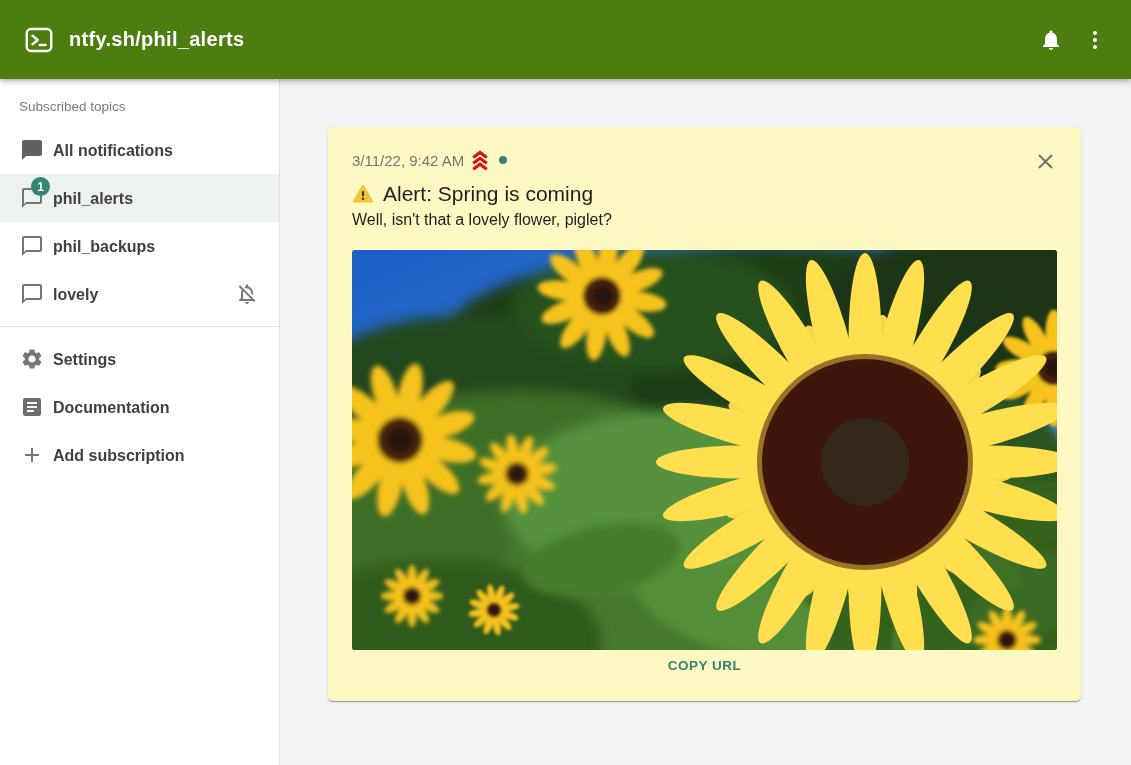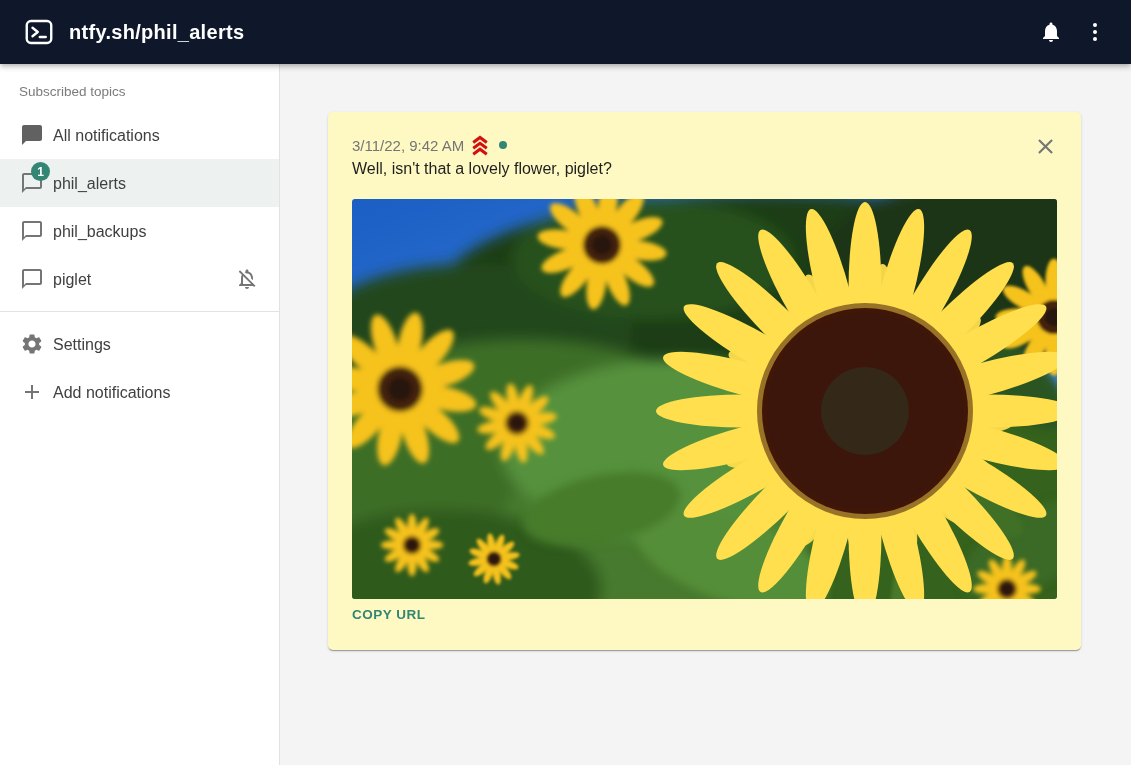--- a/index.html
+++ b/index.html
@@ -6,21 +6,21 @@
   html,body { margin:0; padding:0; }
   body {
     width:1131px; height:765px; overflow:hidden;
     font-family:"Liberation Sans", sans-serif;
     background:#f4f4f4;
   }
 
   
   .appbar {
     position:relative; z-index:20;
-    height:64px; background:#0f172a;
+    height:79px; background:#4d7c0f;
     display:flex; align-items:center;
     padding:0 14px 0 24px;
     box-shadow:0 2px 4px -1px rgba(0,0,0,.2), 0 4px 5px 0 rgba(0,0,0,.14);
   }
   .appbar-logo { width:30px; height:30px; display:block; }
   .appbar-title {
     color:#fff; font-size:20px; font-weight:700; letter-spacing:.3px;
     margin:0 0 0 15px;
   }
   .appbar-actions { margin-left:auto; display:flex; align-items:center; }
@@ -38,21 +38,21 @@
     width:280px; background:#fff; border-right:1px solid #e2e2e2;
     padding-top:6px; flex-shrink:0;
   }
   .section-label { color:#7b7b7b; font-size:13.5px; padding:14px 16px 12px 19px; }
   .nav-item {
     height:48px; display:flex; align-items:center;
     padding:0 20px; cursor:pointer; color:#404040; font-size:16px;
   }
   .nav-item.selected { background:#edf2f0; }
   .item-icon { width:24px; height:24px; margin-right:9px; position:relative; flex-shrink:0; }
-  .item-label { line-height:1; padding-top:1px; }
+  .item-label { line-height:1; padding-top:1px;font-weight:bold; }
   .badge {
     position:absolute; top:-9px; left:11px;
     min-width:19px; height:19px; border-radius:10px;
     background:#338574; color:#fff; font-size:12px; font-weight:700;
     display:flex; align-items:center; justify-content:center; padding:0 4px;
   }
   .trail-icon { margin-left:auto; width:24px; height:24px; }
   .divider { border:none; border-top:1px solid #e2e2e2; margin:8px 0; }
 
   
@@ -77,21 +77,21 @@
     font-size:21px; font-weight:400; color:#1f1f1f; margin:7px 0 5px;
   }
   .warn-icon { width:22px; height:22px; flex-shrink:0; }
   .notif-body { font-size:16px; color:#1f1f1f; margin:0 0 21px; }
   .attachment {
     width:705px; height:400px; border-radius:3px; overflow:hidden;
     display:block; cursor:pointer;
   }
   .attachment svg { display:block; }
   .tags { font-size:14.5px; color:#757575; margin:13px 0 16px; }
-  .card-actions { display:flex; gap:23px; padding:2px 0 8px; }
+  .card-actions { display:flex; gap:23px; padding:2px 0 8px;flex-direction:column; }
   .text-btn {
     border:none; background:transparent; padding:6px 0; cursor:pointer;
     color:#338574; font-size:13.5px; font-weight:700; letter-spacing:.5px;
     font-family:"Liberation Sans", sans-serif;
   }
 </style>
 </head>
 <body>
 
 <header class="appbar">
@@ -149,49 +149,57 @@
       </span>
       <span class="item-label">phil_backups</span>
     </div>
 
     <div class="nav-item">
       <span class="item-icon">
         <svg width="24" height="24" viewBox="0 0 24 24">
             <path fill="#757575" d="M20 2H4c-1.1 0-2 .9-2 2v18l4-4h14c1.1 0 2-.9 2-2V4c0-1.1-.9-2-2-2zm0 14H6l-2 2V4h16v12z"></path>
           </svg>
       </span>
-      <span class="item-label">piglet</span>
+      <span class="item-label">lovely</span>
       <span class="trail-icon">
         <svg width="24" height="24" viewBox="0 0 24 24">
           <path fill="#757575" d="M12 22c1.1 0 2-.9 2-2h-4c0 1.1.9 2 2 2zm6-6v-5c0-3.07-1.64-5.64-4.5-6.32V4c0-.83-.67-1.5-1.5-1.5s-1.5.67-1.5 1.5v.68C7.64 5.36 6 7.92 6 11v5l-2 2v1h16v-1l-2-2zm-2 1H8v-6c0-2.48 1.51-4.5 4-4.5s4 2.02 4 4.5v6z"></path>
           <line x1="5.6" y1="2.8" x2="21" y2="18.2" stroke="#ffffff" stroke-width="2.6"></line>
           <line x1="4.4" y1="4" x2="19.8" y2="19.4" stroke="#757575" stroke-width="1.8"></line>
         </svg>
       </span>
     </div>
 
     <hr class="divider">
 
     <div class="nav-item">
       <span class="item-icon">
         <svg width="24" height="24" viewBox="0 0 24 24">
             <path fill="#757575" d="M19.14 12.94c.04-.3.06-.61.06-.94 0-.32-.02-.64-.07-.94l2.03-1.58c.18-.14.23-.41.12-.61l-1.92-3.32c-.12-.22-.37-.29-.59-.22l-2.39.96c-.5-.38-1.03-.7-1.62-.94l-.36-2.54c-.04-.24-.24-.41-.48-.41h-3.84c-.24 0-.43.17-.47.41l-.36 2.54c-.59.24-1.13.57-1.62.94l-2.39-.96c-.22-.08-.47 0-.59.22L2.74 8.87c-.12.21-.08.47.12.61l2.03 1.58c-.05.3-.09.63-.09.94s.02.64.07.94l-2.03 1.58c-.18.14-.23.41-.12.61l1.92 3.32c.12.22.37.29.59.22l2.39-.96c.5.38 1.03.7 1.62.94l.36 2.54c.05.24.24.41.48.41h3.84c.24 0 .44-.17.47-.41l.36-2.54c.59-.24 1.13-.56 1.62-.94l2.39.96c.22.08.47 0 .59-.22l1.92-3.32c.12-.22.07-.47-.12-.61l-2.01-1.58zM12 15.6c-1.98 0-3.6-1.62-3.6-3.6s1.62-3.6 3.6-3.6 3.6 1.62 3.6 3.6-1.62 3.6-3.6 3.6z"></path>
           </svg>
       </span>
       <span class="item-label">Settings</span>
     </div>
 
+    <div class="nav-item">
+      <span class="item-icon">
+        <svg width="24" height="24" viewBox="0 0 24 24">
+            <path fill="#6e6e6e" d="M19 3H5c-1.1 0-2 .9-2 2v14c0 1.1.9 2 2 2h14c1.1 0 2-.9 2-2V5c0-1.1-.9-2-2-2zm-5 14H7v-2h7v2zm3-4H7v-2h10v2zm0-4H7V7h10v2z"></path>
+          </svg>
+      </span>
+      <span class="item-label">Documentation</span>
+    </div>
 
     <div class="nav-item">
       <span class="item-icon">
         <svg width="24" height="24" viewBox="0 0 24 24">
             <path fill="#757575" d="M19 13h-6v6h-2v-6H5v-2h6V5h2v6h6v2z"></path>
           </svg>
       </span>
-      <span class="item-label">Add notifications</span>
+      <span class="item-label">Add subscription</span>
     </div>
   </aside>
 
   <main class="main">
     <article class="card">
       <div class="card-head">
         <div class="meta">
           <span>3/11/22, 9:42 AM</span>
           <svg class="meta-chevrons" viewBox="0 0 24 24">
             <polyline points="4.6,9.2 12,3.8 19.4,9.2" fill="none" stroke="#d40f0f" stroke-width="3.3"></polyline>
@@ -200,20 +208,28 @@
           </svg>
           <span class="unread-dot"></span>
         </div>
         <button class="close-btn">
           <svg width="25" height="25" viewBox="0 0 24 24">
             <path fill="#757575" d="M19 6.41 17.59 5 12 10.59 6.41 5 5 6.41 10.59 12 5 17.59 6.41 19 12 13.41 17.59 19 19 17.59 13.41 12z"></path>
           </svg>
         </button>
       </div>
 
+      <h2 class="notif-title">
+        <svg class="warn-icon" viewBox="0 0 24 24">
+          <path d="M12 2.8 22.6 20.6H1.4Z" fill="#f3c13a" stroke="#f3c13a" stroke-width="1.6" stroke-linejoin="round"></path>
+          <rect x="10.9" y="8.6" width="2.2" height="6.2" rx="1.1" fill="#42351a"></rect>
+          <circle cx="12" cy="17.3" r="1.35" fill="#42351a"></circle>
+        </svg>
+        <span>Alert: Spring is coming</span>
+      </h2>
 
       <p class="notif-body">Well, isn't that a lovely flower, piglet?</p>
 
       <div class="attachment">
         <svg width="705" height="400" viewBox="0 0 705 400">
           <defs>
             <linearGradient id="sky" x1="0" y1="0" x2="0.7" y2="1">
               <stop offset="0" stop-color="#1b5ec4"></stop>
                 <stop offset="1" stop-color="#4f93e6"></stop>
             </linearGradient>

